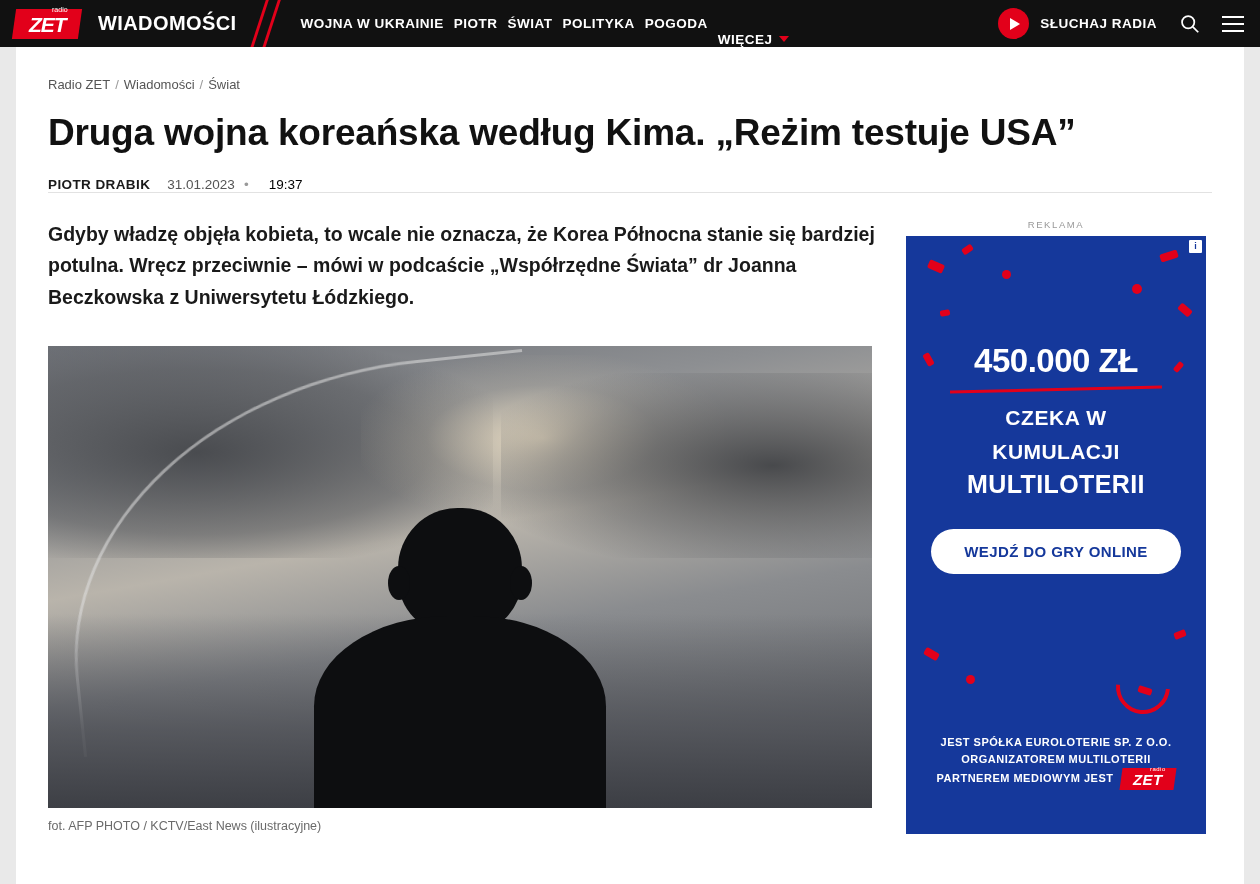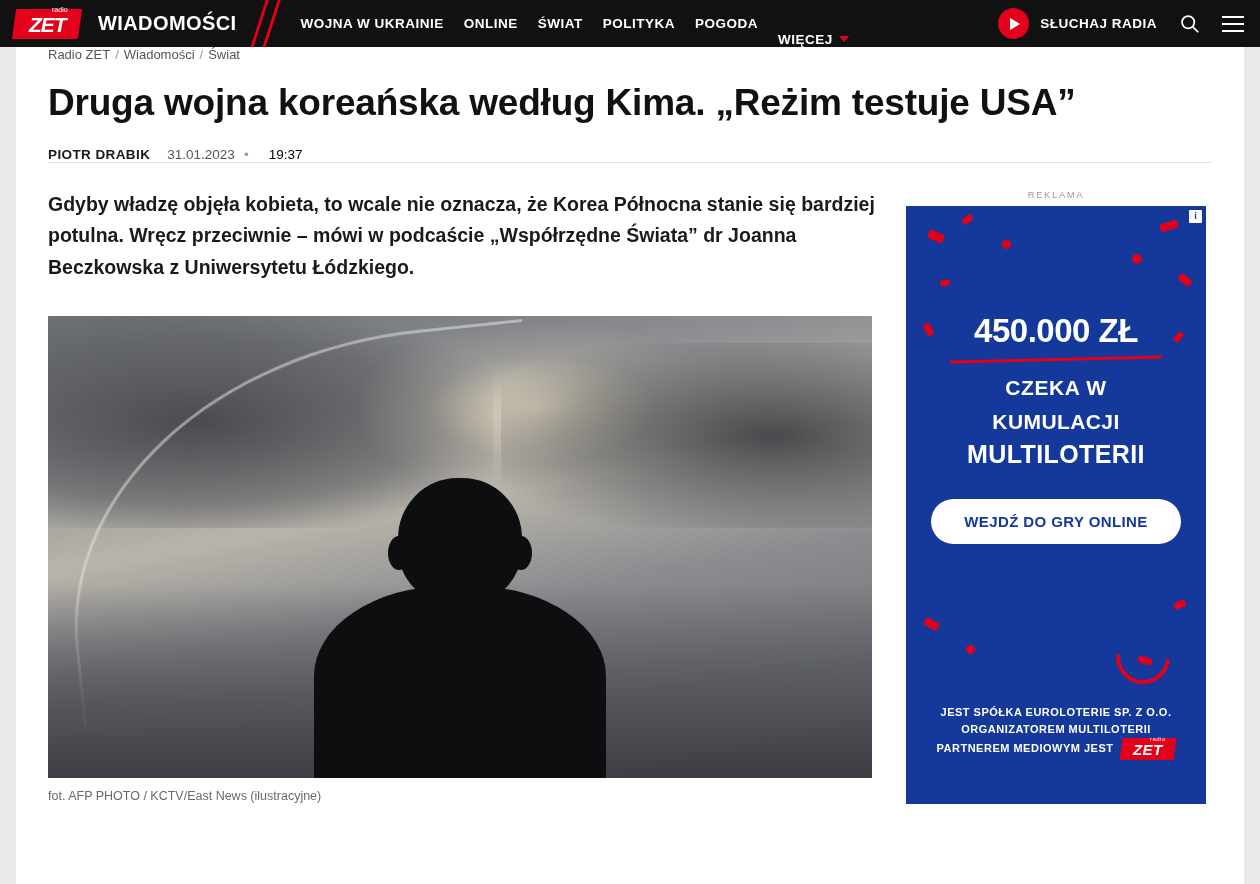--- a/index.html
+++ b/index.html
@@ -78,21 +78,21 @@
     height: 56px;
     background: #e2001a;
     transform: skewX(-18deg);
   }
   .nav-slash span:nth-child(1) { left: 8px; }
   .nav-slash span:nth-child(2) { left: 20px; }
 
   .nav-links {
     display: flex;
     align-items: center;
-    gap: 20px;
+    gap: 10px;
     margin-left: 10px;
   }
   .nav-link {
     color: #ffffff;
     font-size: 13.5px;
     font-weight: bold;
     letter-spacing: 0.5px;
     text-decoration: none;
     white-space: nowrap;
     cursor: pointer;
@@ -155,20 +155,21 @@
   .card {
     background: #ffffff;
     width: 1228px;
     height: 837px;
     padding: 0 32px;
     overflow: hidden;
     position: relative;
   }
 
   .breadcrumb {
+    padding-top: 30px;
     font-size: 13px;
     color: #555555;
     display: flex;
     align-items: center;
     gap: 5px;
   }
   .breadcrumb a { color: #555555; text-decoration: none; cursor: pointer; }
   .bc-sep { color: #999999; }
 
   h1.headline {
@@ -400,21 +401,21 @@
     <div class="section-name">WIADOMOŚCI</div>
   </div>
 
   <div class="nav-slash">
     <span></span>
       <span></span>
   </div>
 
   <nav class="nav-links">
     <a class="nav-link">WOJNA W UKRAINIE</a>
-    <a class="nav-link">ONLINE</a>
+    <a class="nav-link">PIOTR</a>
     <a class="nav-link">ŚWIAT</a>
     <a class="nav-link">POLITYKA</a>
     <a class="nav-link">POGODA</a>
     <a class="nav-link more">
       <span>WIĘCEJ</span>
       <span class="caret-down"></span>
     </a>
   </nav>
 
   <div class="nav-right">

